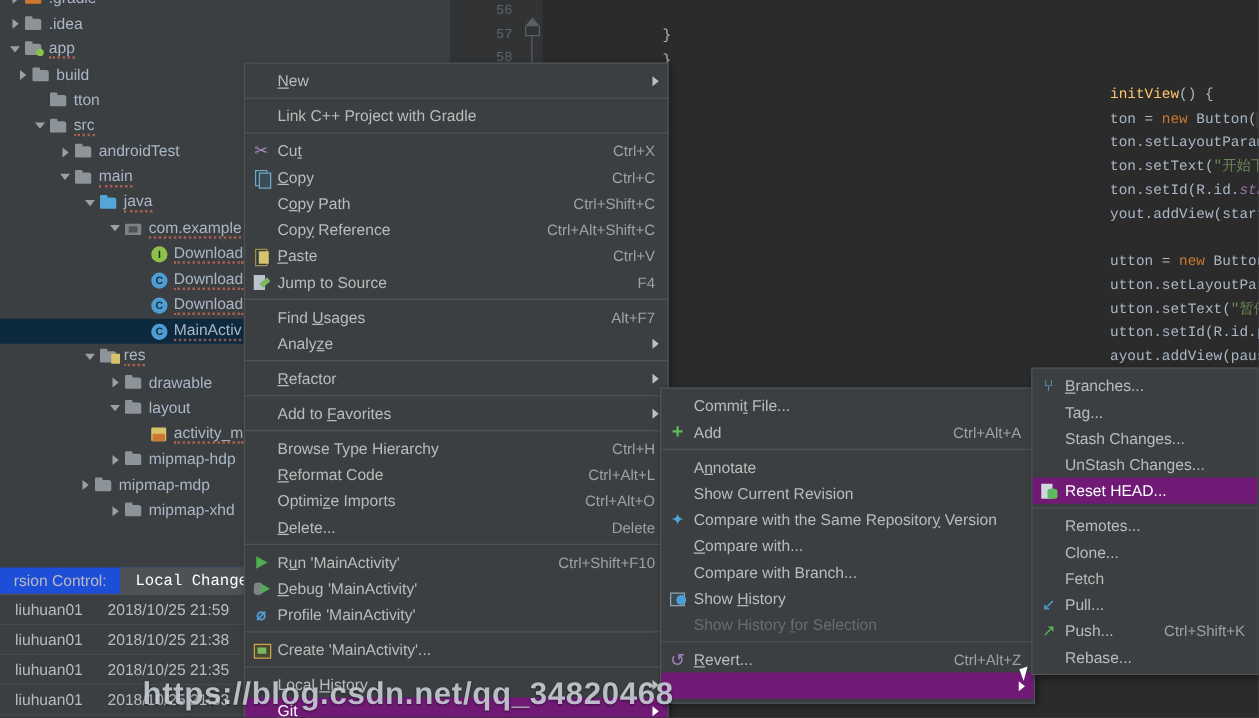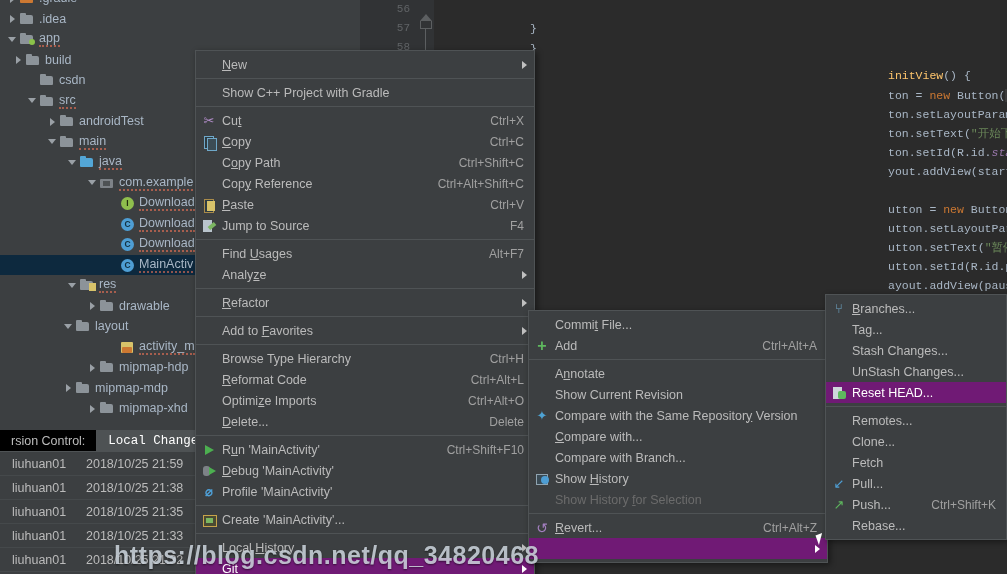--- a/index.html
+++ b/index.html
@@ -233,22 +233,23 @@
   .sc-pull { color:#4e9ed4; font-size:13px; line-height:16px; text-align:center; }
   .sc-push { color:#5eb85e; font-size:13px; line-height:16px; text-align:center; }
 
   
   #vcs {
     position:absolute; left:0; top:430px; width:360px; height:144px;
     background:#3c3f41;
   }
   #vcs-tabs {
     height:22px; display:flex; align-items:center;
-    background:#000000; color:#bbbbbb; font-size:12.5px;
+    background:#1d4ed8; color:#bbbbbb; font-size:12.5px;
     border-bottom:1px solid #4f5355;
+    margin-top:24px;
   }
   #vcs-tabs .t { padding:0 11px; line-height:22px; height:22px; border-right:1px solid #4f5355;}
   #vcs-tabs .t.active { background:#4e5254; color:#ffffff;font-family:Liberation Mono, monospace; }
   #vcs-body { background:#3c3f41; }
   .vrow {
     height:24px; display:flex; align-items:center; color:#bbbbbb;
     font-size:12.5px; border-bottom:1px solid #45494b;
   }
   .vrow .author { width:86px; padding-left:12px; }
   .vrow .date { width:150px; }
@@ -360,21 +361,21 @@
         <span class="wavy">app</span>
       </div>
       <div class="tree-row" style="padding-left: 12px;">
         <span class="tw r"></span>
         <span class="ic folder"></span>
         <span>build</span>
       </div>
       <div class="tree-row" style="padding-left: 26px;">
         <span class="tw"></span>
         <span class="ic folder"></span>
-        <span>csdn</span>
+        <span>tton</span>
       </div>
       <div class="tree-row" style="padding-left: 26px;">
         <span class="tw d"></span>
         <span class="ic folder"></span>
         <span class="wavy">src</span>
       </div>
       <div class="tree-row" style="padding-left: 46px;">
         <span class="tw r"></span>
         <span class="ic folder"></span>
         <span>androidTest</span>
@@ -427,21 +428,21 @@
         <span class="ic folder">
           <span class="dot-res"></span>
         </span>
         <span class="wavy">res</span>
       </div>
       <div class="tree-row" style="padding-left: 86px;">
         <span class="tw r"></span>
         <span class="ic folder"></span>
         <span>drawable</span>
       </div>
-      <div class="tree-row" style="padding-left: 62px; text-align: center;">
+      <div class="tree-row" style="padding-left: 86px; text-align: center;">
         <span class="tw d"></span>
         <span class="ic folder"></span>
         <span>layout</span>
       </div>
       <div class="tree-row" style="padding-left: 106px;">
         <span class="tw"></span>
         <span class="ic xml"></span>
         <span class="wavy">activity_m</span>
       </div>
       <div class="tree-row" style="padding-left: 86px;">
@@ -510,21 +511,21 @@
       </div>
   </div>
 
   <div class="menu" id="ctx-menu" style="left:195px; top:50px; width:340px;">
       <div class="mi">
         <span class="lbl"><span class="u">N</span>ew</span>
         <span class="arrow"></span>
       </div>
       <div class="sep"></div>
       <div class="mi">
-        <span class="lbl">Show C++ Project with Gradle</span>
+        <span class="lbl">Link C++ Project with Gradle</span>
       </div>
       <div class="sep"></div>
       <div class="mi">
         <span class="micon sc-scissors">✂</span>
         <span class="lbl">Cu<span class="u">t</span></span>
         <span class="acc">Ctrl+X</span>
       </div>
       <div class="mi">
         <span class="micon sc-copy"></span>
         <span class="lbl"><span class="u">C</span>opy</span>

